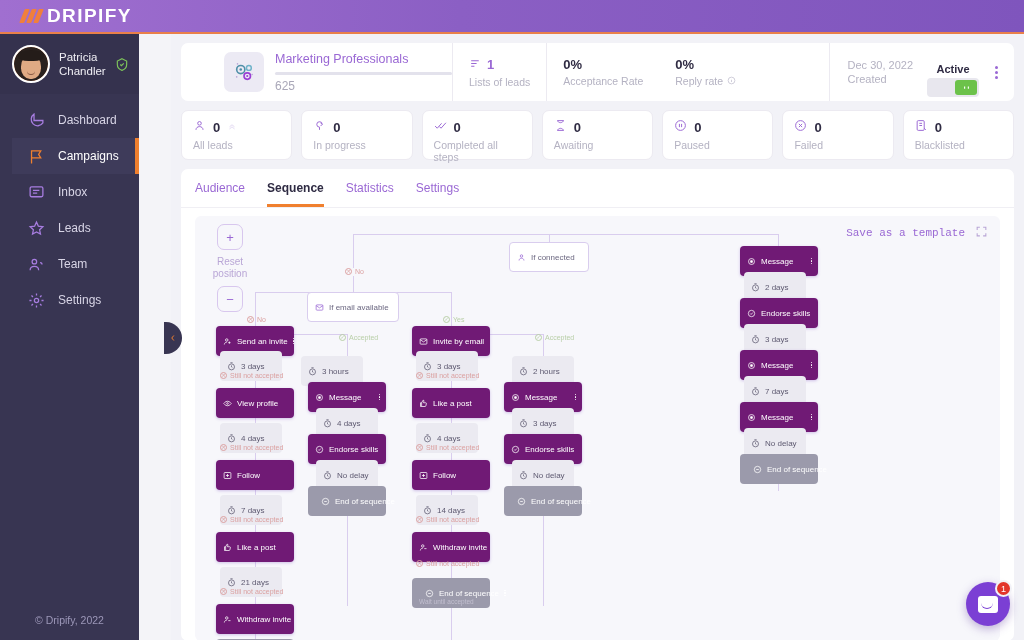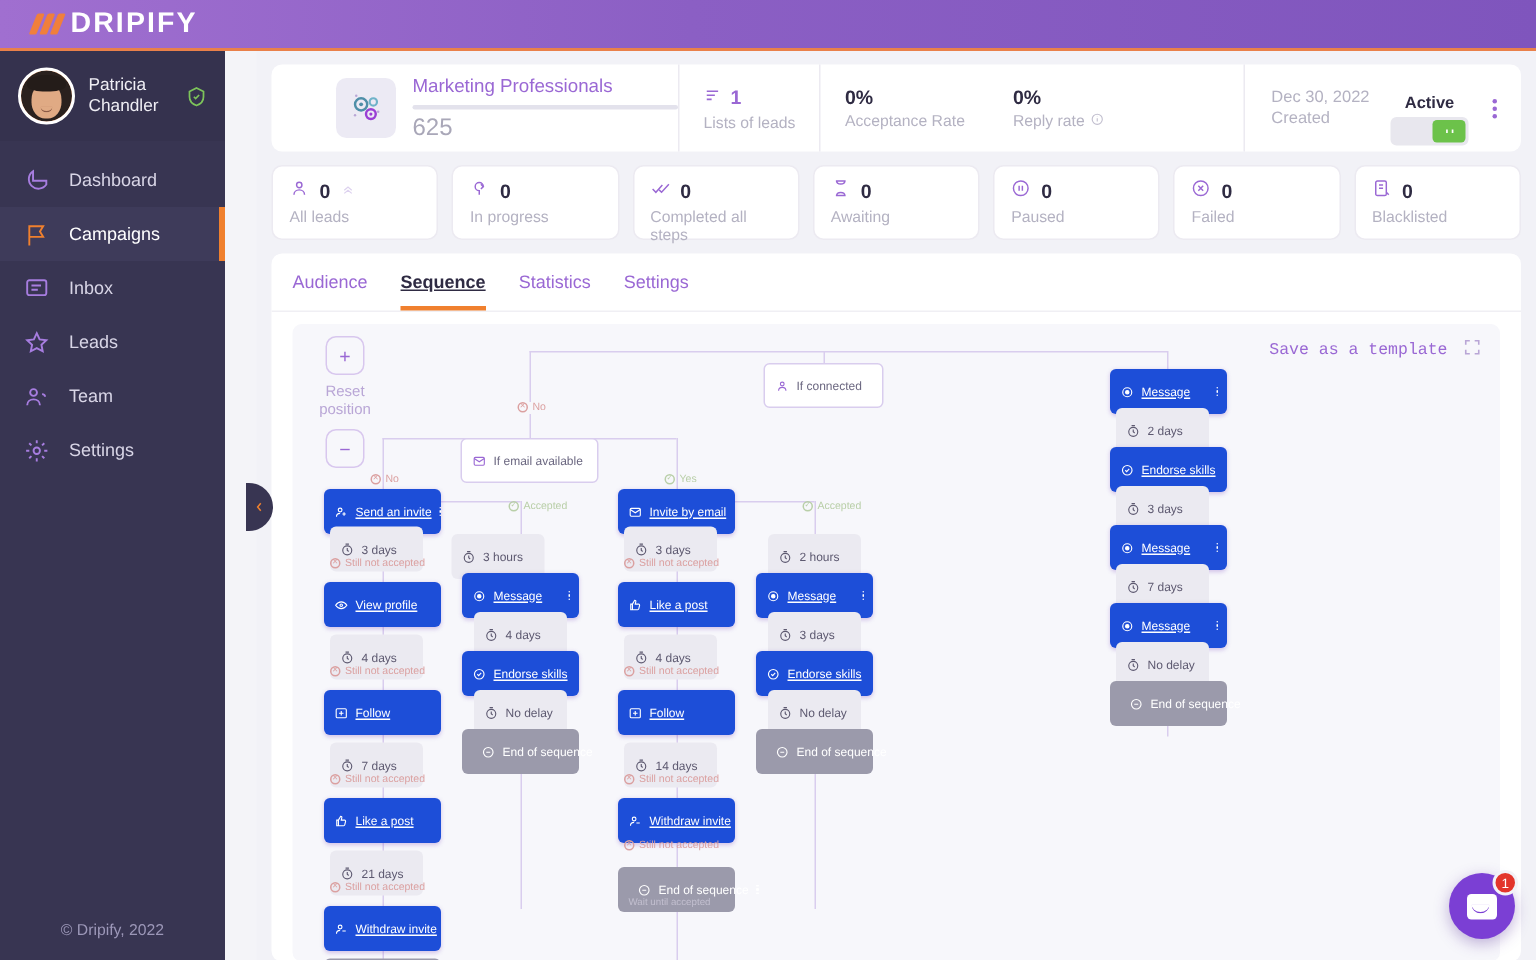--- a/index.html
+++ b/index.html
@@ -18,37 +18,37 @@
   .logo-slashes{ display:flex; gap:2px; }
   .logo-slashes i{ display:block; width:5px; height:14px; background:#f07f3c; transform:skewX(-22deg); border-radius:1px;}
   .logo-text{ color:#fff; font-size:19px; font-weight:bold; letter-spacing:1.4px;}
   .topbar-right{ margin-left:auto; display:flex; align-items:center; gap:9px; padding-right:18px;}
   .bell{ width:15px; height:15px; }
   .user-email{ color:#fff; font-size:11.5px; }
   .caret-dn{ color:#fff; font-size:10px; }
 
   
   .sidebar{
-    position:absolute; top:34px; left:0; width:150px; height:606px;
+    position:absolute; top:34px; left:0; width:139px; height:606px;
     background:#383552;
   }
   .profile{ display:flex; align-items:center; gap:9px; height:60px; padding:0 12px;
     background:#35324e; }
   .avatar{ width:38px; height:38px; border-radius:50%; overflow:hidden; flex:none;
     background:#d9a07c; position:relative; border:2px solid #fff;}
   .avatar .hair{ position:absolute; inset:0; background:#2a211e; border-radius:50%;}
   .avatar .face{ position:absolute; left:7px; top:8px; width:20px; height:24px;
     background:#e0aa84; border-radius:48% 48% 45% 45%;}
   .avatar .fringe{ position:absolute; left:4px; top:3px; width:26px; height:11px;
     background:#241c19; border-radius:50% 50% 40% 40%;}
   .avatar .smile{ position:absolute; left:13px; top:24px; width:8px; height:4px;
     border-bottom:1.5px solid #8a5a45; border-radius:0 0 8px 8px;}
   .profile-name{ color:#efeef4; font-size:11.5px; line-height:14px; flex:1;}
   .shield{ width:14px; height:15px;}
-  .nav{ padding-top:8px; }
+  .nav{ padding-top:8px;margin-left:12px; }
   .nav-item{ position:relative; display:flex; align-items:center; gap:13px;
     height:36px; padding-left:16px; color:#d8d5e6; font-size:12px; cursor:pointer;}
   .nav-item.active{ background:#3e3b5a; color:#fff;}
   .nav-item.active:after{ content:""; position:absolute; right:0; top:0; bottom:0;
     width:4px; background:#f0802e;}
   .nav-ico{ width:17px; height:17px; flex:none;}
   .footer-copy{ position:absolute; bottom:14px; width:100%; text-align:center;
     color:#9c97b8; font-size:10.5px;}
 
   .collapse-handle{ position:absolute; left:164px; top:322px; width:18px; height:32px;
@@ -60,21 +60,21 @@
     background:#f2f2f7; padding:9px 10px 0 10px;}
   .card{ background:#fff; border-radius:7px; }
 
   
   .camp-head{ display:flex; align-items:stretch; height:58px; padding:0 14px;}
   .camp-title-blk{ display:flex; align-items:center; gap:11px; width:228px;margin-left:29px;}
   .gear-box{ width:40px; height:40px; border-radius:7px; background:#eceaf4;
     display:flex; align-items:center; justify-content:center;}
   .camp-name{ color:#9a68d4; font-size:12.5px; }
   .camp-bar{ height:3px; background:#e3e2ec; border-radius:2px; margin:6px 0 4px;}
-  .camp-count{ color:#a9a7b8; font-size:16px;}
+  .camp-count{ color:#a9a7b8; font-size:12px;}
   .ch-cell{ display:flex; flex-direction:column; justify-content:center; padding:0 16px;}
   .ch-cell.sep{ border-left:1px solid #eceaf1;}
   .ch-val{ font-size:13px; font-weight:bold; display:flex; align-items:center; gap:5px;}
   .ch-val .pv{ color:#9a68d4; }
   .ch-lbl{ color:#b4b2c2; font-size:10.5px; margin-top:3px; display:flex; align-items:center; gap:4px;}
   .date-cell{ margin-left:auto; display:flex; align-items:center; gap:14px; padding-left:18px; border-left:1px solid #eceaf1;}
   .date-txt{ color:#b4b2c2; font-size:11px; line-height:14px;}
   .active-blk{ text-align:center;}
   .active-lbl{ font-size:11px; font-weight:bold; color:#2f2b43; margin-bottom:3px;margin-top:16px;}
   .switch{ width:52px; height:19px; border-radius:4px; background:#e8e7ee; position:relative;}
@@ -88,36 +88,36 @@
   .stat{ flex:1; height:50px; border:1px solid #eceaf1; border-radius:7px; background:#fff;
     padding:8px 11px;}
   .stat-top{ display:flex; align-items:center; gap:7px;}
   .stat-num{ font-size:13px; font-weight:bold;}
   .stat-lbl{ color:#b4b2c2; font-size:10.5px; margin-top:4px;}
 
   
   .panel{ margin-top:9px; background:#fff; border-radius:7px; height:472px; position:relative; overflow:hidden;}
   .tabs{ display:flex; gap:22px; padding:12px 14px 0 14px; border-bottom:1px solid #f0eff4;}
   .tab{ padding-bottom:9px; font-size:12px; color:#9a68d4; cursor:pointer; border-bottom:3px solid transparent;}
-  .tab.active{ color:#2f2b43; font-weight:bold; border-bottom-color:#f0802e;text-decoration:underline;}
+  .tab.active{ color:#2f2b43; font-weight:bold; border-bottom-color:#f0802e;}
 
   .canvas{ position:absolute; left:14px; right:14px; top:47px; bottom:0;
     background:#f7f7fb; border-radius:6px; overflow:hidden;}
   .save-tpl{ position:absolute; right:12px; top:9px; display:flex; align-items:center; gap:10px;
     color:#9a68d4; font-size:11px; cursor:pointer; z-index:4;font-family:Liberation Mono, monospace;}
   .zoomctl{ position:absolute; left:12px; top:8px; width:46px; text-align:center; z-index:4;}
   .zbtn{ width:26px; height:26px; margin:0 auto; border:1px solid #d8c7ee; border-radius:7px;
     color:#9a68d4; display:flex; align-items:center; justify-content:center; font-size:13px; cursor:pointer; background:#f7f7fb;}
   .zlbl{ color:#b9a6d6; font-size:10px; line-height:12px; margin:6px 0;}
 
   
   .flow{ position:absolute; inset:0;}
   .node{ position:absolute; height:30px; border-radius:4px; display:flex; align-items:center;
     gap:5px; padding:0 6px; font-size:8px; white-space:nowrap; cursor:pointer;}
-  .n-act{ background:#1d4ed8; color:#fff; box-shadow:0 1px 3px rgba(120,70,190,.3);text-decoration:underline;}
+  .n-act{ background:#701a75; color:#fff; box-shadow:0 1px 3px rgba(120,70,190,.3);}
   .n-cond{ background:#fff; color:#6b6780; border:1px solid #d9cdee;}
   .n-delay{ background:#ebeaf1; color:#5d5970; cursor:default;}
   .n-end{ background:#9b9aab; color:#fff;padding-left:12px;}
   .node .ico{ width:10px; height:10px; flex:none; display:flex; align-items:center; justify-content:center;}
   .node .kb{ margin-left:auto; display:flex; flex-direction:column; gap:1px;}
   .node .kb i{ width:1.5px; height:1.5px; background:currentColor; border-radius:50%; display:block;}
   .flag{ position:absolute; font-size:7px; display:flex; align-items:center; gap:3px; white-space:nowrap;}
   .flag.no{ color:#dba0a0;}
   .flag.yes{ color:#b9cfa8;}
   .dot{ width:7px; height:7px; border-radius:50%; border:1.2px solid currentColor; flex:none;

